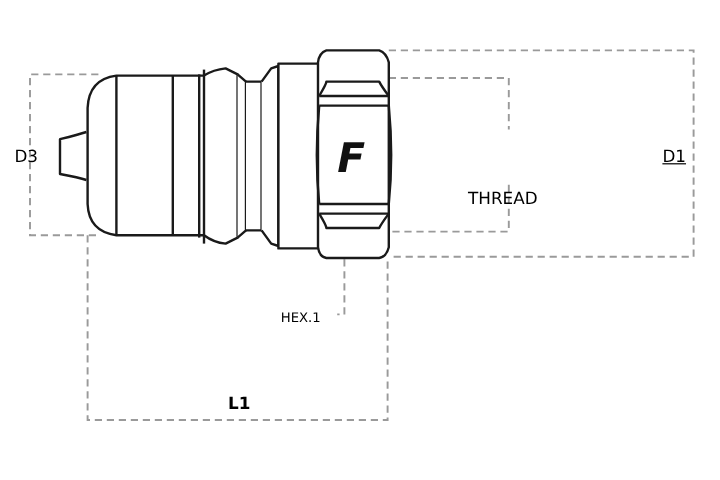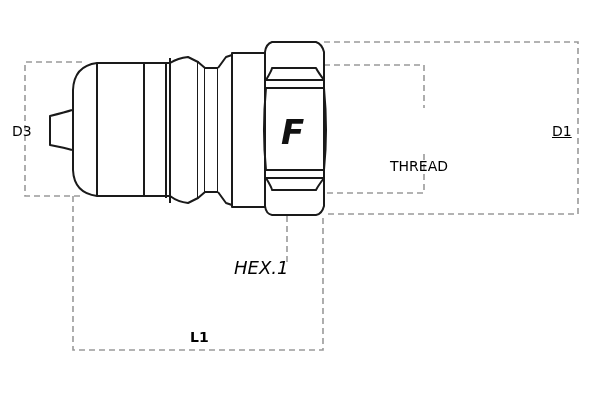--- a/index.html
+++ b/index.html
@@ -52,14 +52,14 @@
     <line x1="266" y1="178" x2="324" y2="178"></line>
     <path d="M266,178 Q272,188 272,190 L316,190 Q318,186 324,178" fill="none"></path>
   </g>
 </svg>
 
 <div class="lbl" style="left:281px; top:115px; font-size:34px; font-weight:bold; font-style:italic; color:#111;">F</div>
 
 <div class="lbl" style="left:12px; top:124px;">D3</div>
 <div class="lbl" style="left:390px; top:124px;margin-top:35px;">THREAD</div>
 <div class="lbl" style="left:552px; top:124px;text-decoration:underline;">D1</div>
-<div class="lbl" style="left:234px; top:259px; font-size:18px;font-style:italic;">HEX.1</div>
+<div class="lbl" style="left:234px; top:259px; font-size:11px;">HEX.1</div>
 <div class="lbl" style="left:190px; top:330px;font-weight:bold;">L1</div>
 
 </body></html>

